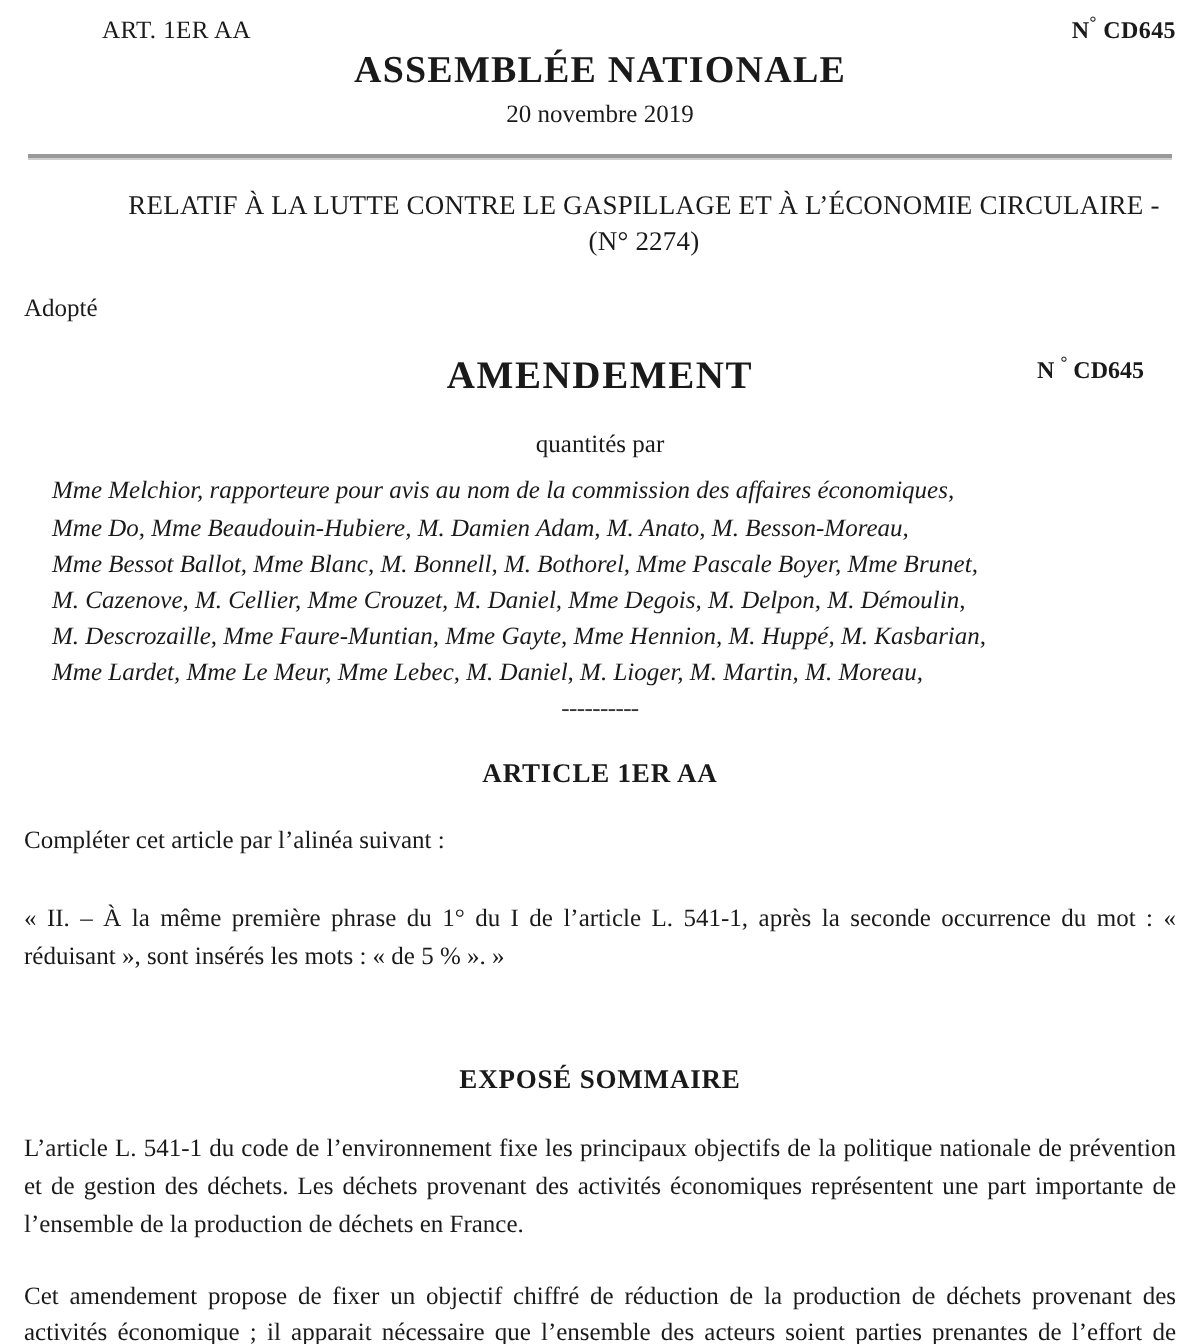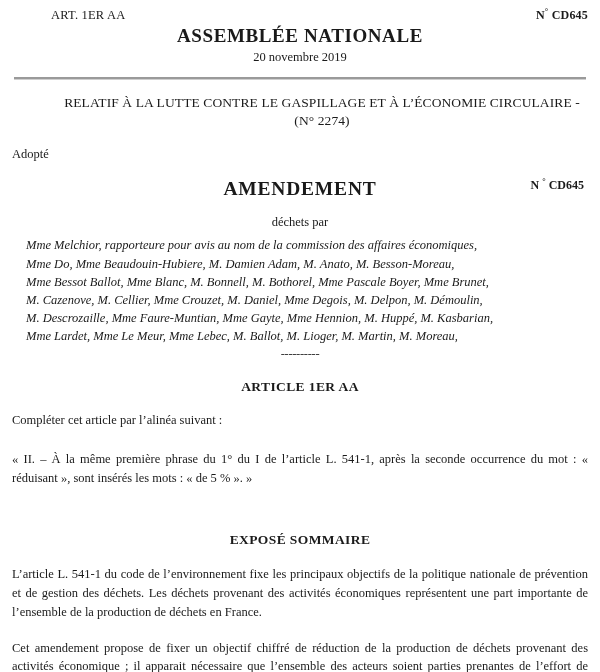--- a/index.html
+++ b/index.html
@@ -83,21 +83,21 @@
     position: relative;
     margin-top: 16px;
   }
   .amendment-title {
     font-weight: bold;
     font-size: 19.5px;
     letter-spacing: 0.8px;
   }
   .amendment-number {
     position: absolute;
-    right: 4px;
+    right: 16px;
     font-weight: bold;
     font-size: 12px;
   }
   .presented-by {
     text-align: center;
     font-size: 12.5px;
     margin-top: 15px;
   }
   
   .signatories {
@@ -169,29 +169,29 @@
 
   <div class="bill-title">RELATIF À LA LUTTE CONTRE LE GASPILLAGE ET À L’ÉCONOMIE CIRCULAIRE - (N° 2274)</div>
 
   <div class="status">Adopté</div>
 
   <div class="amendment-row">
     <div class="amendment-title">AMENDEMENT</div>
     <div class="amendment-number"><span>N </span><span class="sup">°</span><span> CD645</span></div>
   </div>
 
-  <div class="presented-by">déchets par</div>
+  <div class="presented-by">quantités par</div>
 
   <div class="signatories">
     <div>Mme Melchior, rapporteure pour avis au nom de la commission des affaires économiques,</div>
     <div>Mme Do, Mme Beaudouin-Hubiere, M. Damien Adam, M. Anato, M. Besson-Moreau,</div>
     <div>Mme Bessot Ballot, Mme Blanc, M. Bonnell, M. Bothorel, Mme Pascale Boyer, Mme Brunet,</div>
     <div>M. Cazenove, M. Cellier, Mme Crouzet, M. Daniel, Mme Degois, M. Delpon, M. Démoulin,</div>
     <div>M. Descrozaille, Mme Faure-Muntian, Mme Gayte, Mme Hennion, M. Huppé, M. Kasbarian,</div>
-    <div>Mme Lardet, Mme Le Meur, Mme Lebec, M. Ballot, M. Lioger, M. Martin, M. Moreau,</div>
+    <div>Mme Lardet, Mme Le Meur, Mme Lebec, M. Daniel, M. Lioger, M. Martin, M. Moreau,</div>
   </div>
 
   <div class="separator">----------</div>
 
   <div class="section-heading">ARTICLE 1ER AA</div>
 
   <div class="body-text">Compléter cet article par l’alinéa suivant :</div>
 
   <div class="quoted">« II. – À la même première phrase du 1° du I de l’article L. 541-1, après la seconde occurrence du mot : « réduisant », sont insérés les mots : « de 5 % ». »</div>
 

